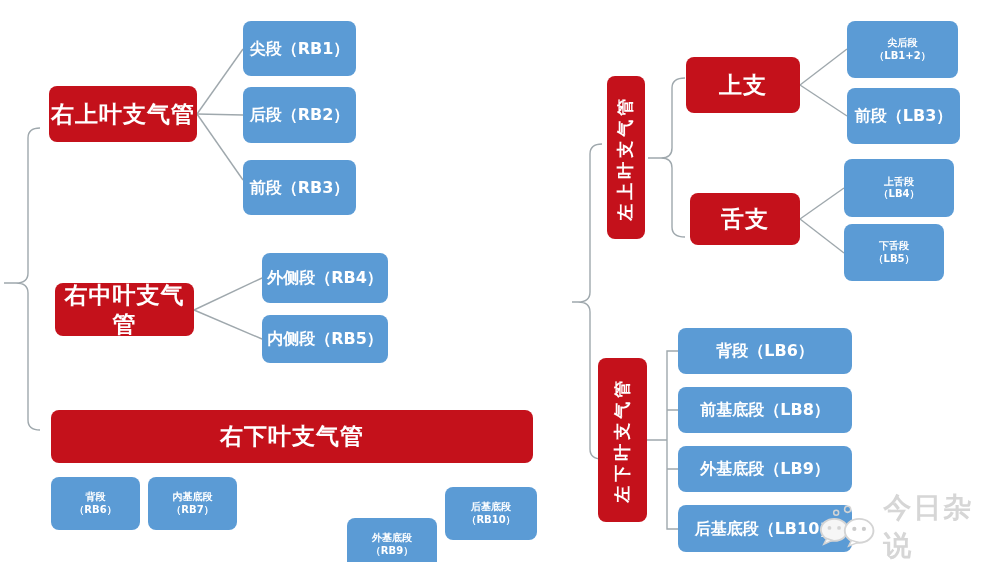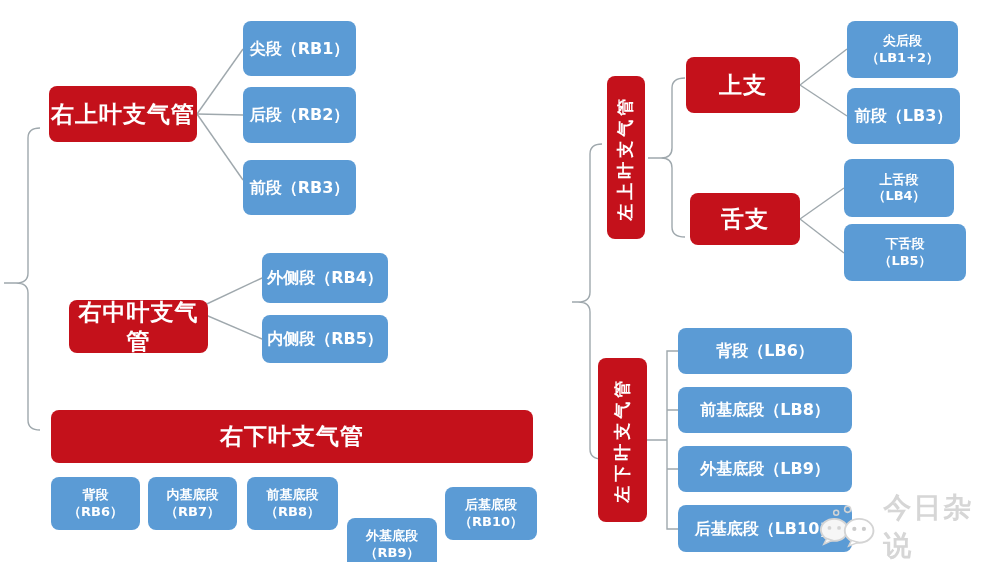--- a/index.html
+++ b/index.html
@@ -16,51 +16,51 @@
   .node{
     position:absolute;
     display:flex;align-items:center;justify-content:center;
     color:#ffffff;font-weight:bold;text-align:center;
     border-radius:8px;
     box-sizing:border-box;
     line-height:1.25;
   }
   .red{background:var(--red,#c4111b);}
   .blue{background:var(--blue,#5b9bd5);}
-  .two-line{flex-direction:column;font-size:13px;}
+  .two-line{flex-direction:column;font-size:10px;}
   .one-line{font-size:16px;}
   .red-h{font-size:23px;letter-spacing:1px;}
   .vertical .vtext{
     transform:rotate(-90deg);
     white-space:nowrap;
     font-size:17px;
     letter-spacing:4px;
   }
 
   
   #r_upper{left:49px;top:86px;width:148px;height:56px;}
   #rb1{left:243px;top:21px;width:113px;height:55px;}
   #rb2{left:243px;top:87px;width:113px;height:56px;}
   #rb3{left:243px;top:160px;width:113px;height:55px;}
-  #r_middle{left:55px;top:300px;width:139px;height:53px;margin-left:14px;}
+  #r_middle{left:55px;top:283px;width:139px;height:53px;}
   #rb4{left:262px;top:253px;width:126px;height:50px;}
   #rb5{left:262px;top:315px;width:126px;height:48px;}
   #r_lower{left:51px;top:410px;width:482px;height:53px;}
   #rb6{left:51px;top:477px;width:89px;height:53px;}
   #rb7{left:148px;top:477px;width:89px;height:53px;}
   #rb8{left:247px;top:477px;width:91px;height:53px;}
   #rb9{left:347px;top:477px;width:90px;height:53px;margin-top:41px;}
   #rb10{left:445px;top:477px;width:92px;height:53px;margin-top:10px;}
   #l_upper{left:607px;top:76px;width:38px;height:163px;}
   #l_upper_sup{left:686px;top:57px;width:114px;height:56px;}
   #lb12{left:847px;top:21px;width:111px;height:57px;}
   #lb3{left:847px;top:88px;width:113px;height:56px;}
   #l_lingular{left:690px;top:193px;width:110px;height:52px;}
   #lb4{left:844px;top:159px;width:110px;height:58px;}
-  #lb5{left:844px;top:224px;width:122px;height:57px;}
+  #lb5{left:844px;top:224px;width:100px;height:57px;}
   #l_lower{left:598px;top:358px;width:49px;height:164px;}
   #lb6{left:678px;top:328px;width:174px;height:46px;align-items:center;}
   #lb8{left:678px;top:387px;width:174px;height:46px;}
   #lb9{left:678px;top:446px;width:174px;height:46px;}
   #lb10{left:678px;top:505px;width:174px;height:47px;}
 
   .watermark{
     position:absolute;left:818px;top:489px;
     display:flex;align-items:center;gap:6px;
     z-index:5;
@@ -127,24 +127,20 @@
   <div class="node red red-h" id="r_lower">
     <span>右下叶支气管</span>
   </div>
   <div class="node blue two-line" id="rb6">
     <span>背段</span>
     <span>（RB6）</span>
   </div>
   <div class="node blue two-line" id="rb7">
     <span>内基底段</span>
     <span>（RB7）</span>
-  </div>
-  <div class="node blue two-line" id="rb8">
-    <span>前基底段</span>
-    <span>（RB8）</span>
   </div>
   <div class="node blue two-line" id="rb9">
     <span>外基底段</span>
     <span>（RB9）</span>
   </div>
   <div class="node blue two-line" id="rb10">
     <span>后基底段</span>
     <span>（RB10）</span>
   </div>
 

